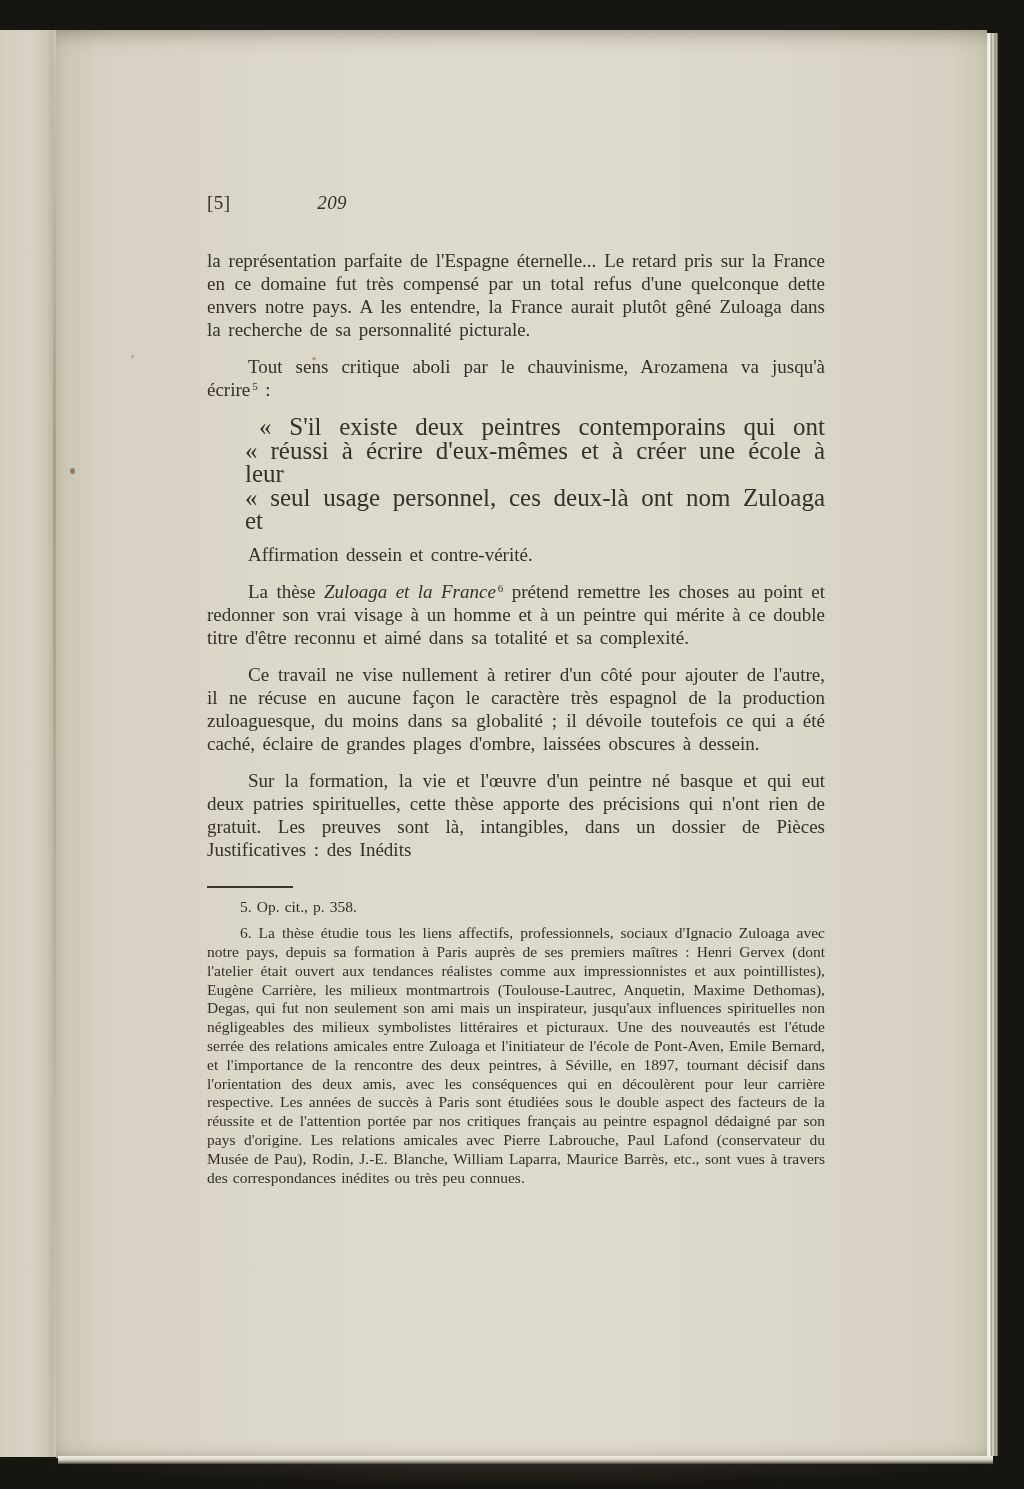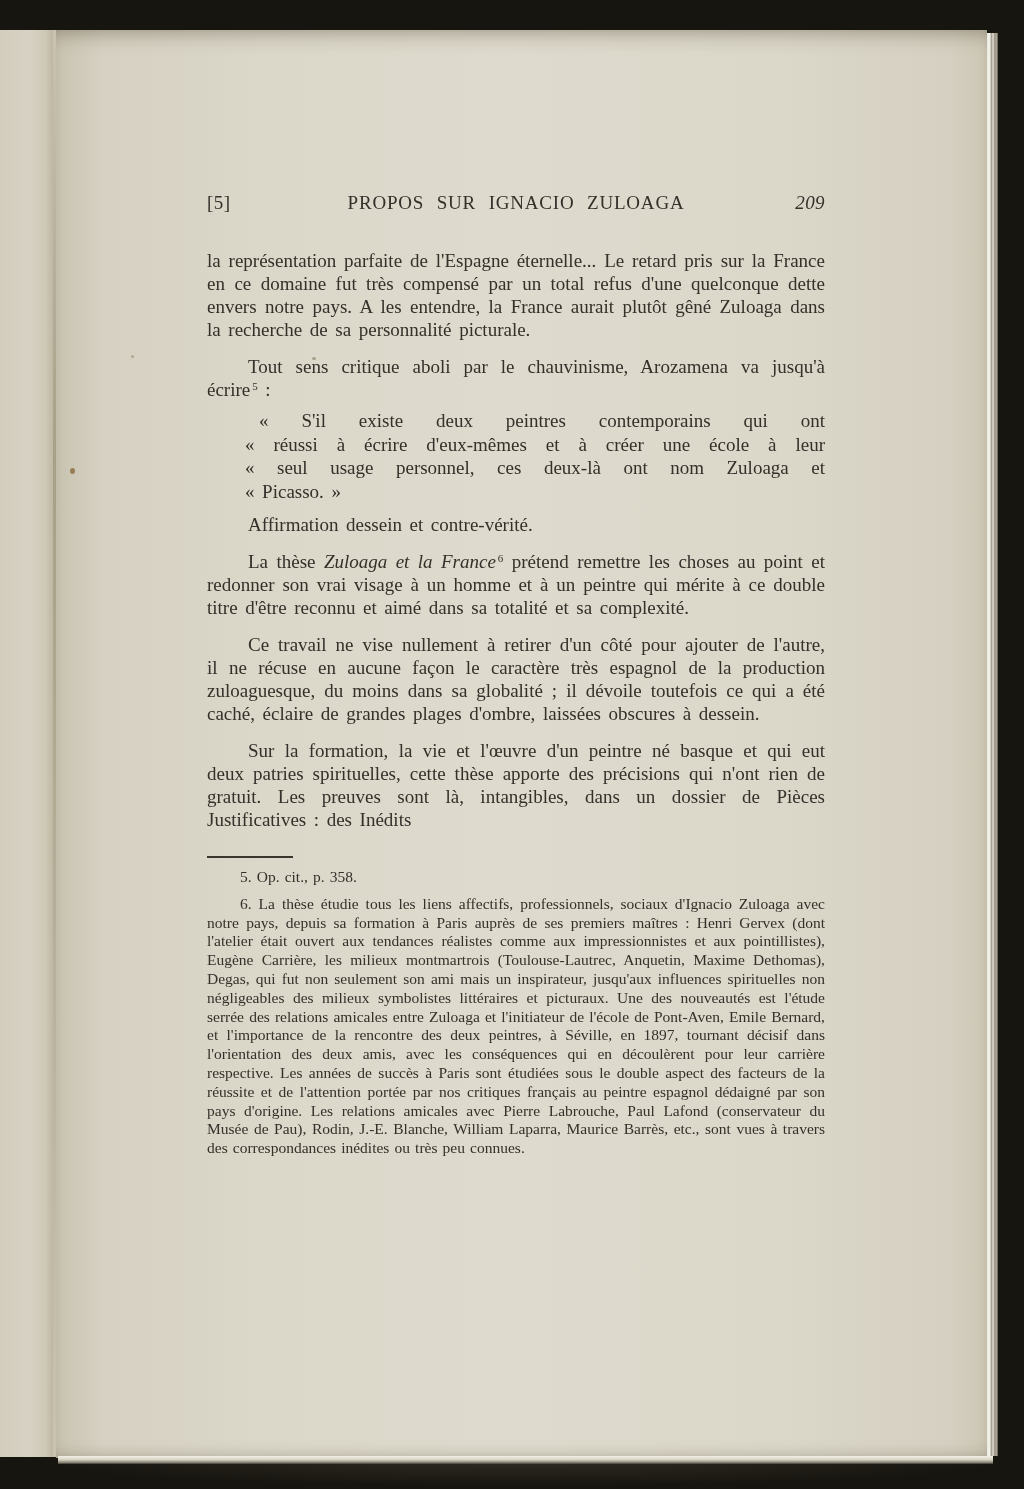--- a/index.html
+++ b/index.html
@@ -58,23 +58,23 @@
   .pg-header .marker { width:70px; }
   .pg-header .title { flex:1; text-align:center; word-spacing:7px; letter-spacing:.8px; }
   .pg-header .pnum { width:70px; text-align:right;font-style:italic; }
 
   .body-text { margin-top:35px; }
   p.bp {
     font-size:19px; line-height:23px; margin:0 0 14px 0;
     text-align:justify; word-spacing:.15em; text-indent:41px;
   }
   p.bp.noindent { text-indent:0; }
-  p.bp.tight { margin-bottom:6px; }
+  p.bp.tight { }
 
-  .quote { margin:8px 0 10px 38px; font-size:19px; line-height:23.5px; word-spacing:.15em; }
+  .quote { margin:8px 0 10px 38px; font-size:25px; line-height:23.5px; word-spacing:.15em; }
   .qline { text-align:justify; text-align-last:justify; }
   .qline.first { text-indent:14px; }
   .qline.last { text-align-last:left; }
 
   i.cite { font-style:italic; }
   sup.fnref { font-size:11px; line-height:0; vertical-align:6px; margin-left:2px; }
 
   .footnotes { margin-top:25px; }
   .fn-rule { width:86px; height:2px; background:#3a362e; margin:0 0 10px 0; }
   p.fn {
@@ -98,35 +98,33 @@
   <span class="paper-speck speck-a"></span>
 
   <div class="edge-stack"></div>
   <div class="bottom-edge"></div>
   <div class="floor-shadow"></div>
 
   <div class="content">
 
     <div class="pg-header">
       <span class="marker">[5]</span>
-      <span class="title">PROPOS SUR IGNACIO ZULOAGA</span>
       <span class="pnum">209</span>
     </div>
 
     <div class="body-text">
 
       <p class="bp noindent">la représentation parfaite de l'Espagne éternelle... Le retard pris sur la France en ce domaine fut très compensé par un total refus d'une quelconque dette envers notre pays. A les entendre, la France aurait plutôt gêné Zuloaga dans la recherche de sa personnalité picturale.</p>
 
       <p class="bp tight"><span>Tout sens critique aboli par le chauvinisme, Arozamena va jusqu'à écrire</span><sup class="fnref">5</sup><span> :</span></p>
 
       <div class="quote">
         <div class="qline first">« S'il existe deux peintres contemporains qui ont</div>
         <div class="qline">« réussi à écrire d'eux-mêmes et à créer une école à leur</div>
         <div class="qline">« seul usage personnel, ces deux-là ont nom Zuloaga et</div>
-        <div class="qline last">« Picasso. »</div>
       </div>
 
       <p class="bp">Affirmation dessein et contre-vérité.</p>
 
       <p class="bp"><span>La thèse </span><i class="cite">Zuloaga et la France</i><sup class="fnref">6</sup><span> prétend remettre les choses au point et redonner son vrai visage à un homme et à un peintre qui mérite à ce double titre d'être reconnu et aimé dans sa totalité et sa complexité.</span></p>
 
       <p class="bp">Ce travail ne vise nullement à retirer d'un côté pour ajouter de l'autre, il ne récuse en aucune façon le caractère très espagnol de la production zuloaguesque, du moins dans sa globalité ; il dévoile toutefois ce qui a été caché, éclaire de grandes plages d'ombre, laissées obscures à dessein.</p>
 
       <p class="bp">Sur la formation, la vie et l'œuvre d'un peintre né basque et qui eut deux patries spirituelles, cette thèse apporte des précisions qui n'ont rien de gratuit. Les preuves sont là, intangibles, dans un dossier de Pièces Justificatives : des Inédits</p>
     </div>

